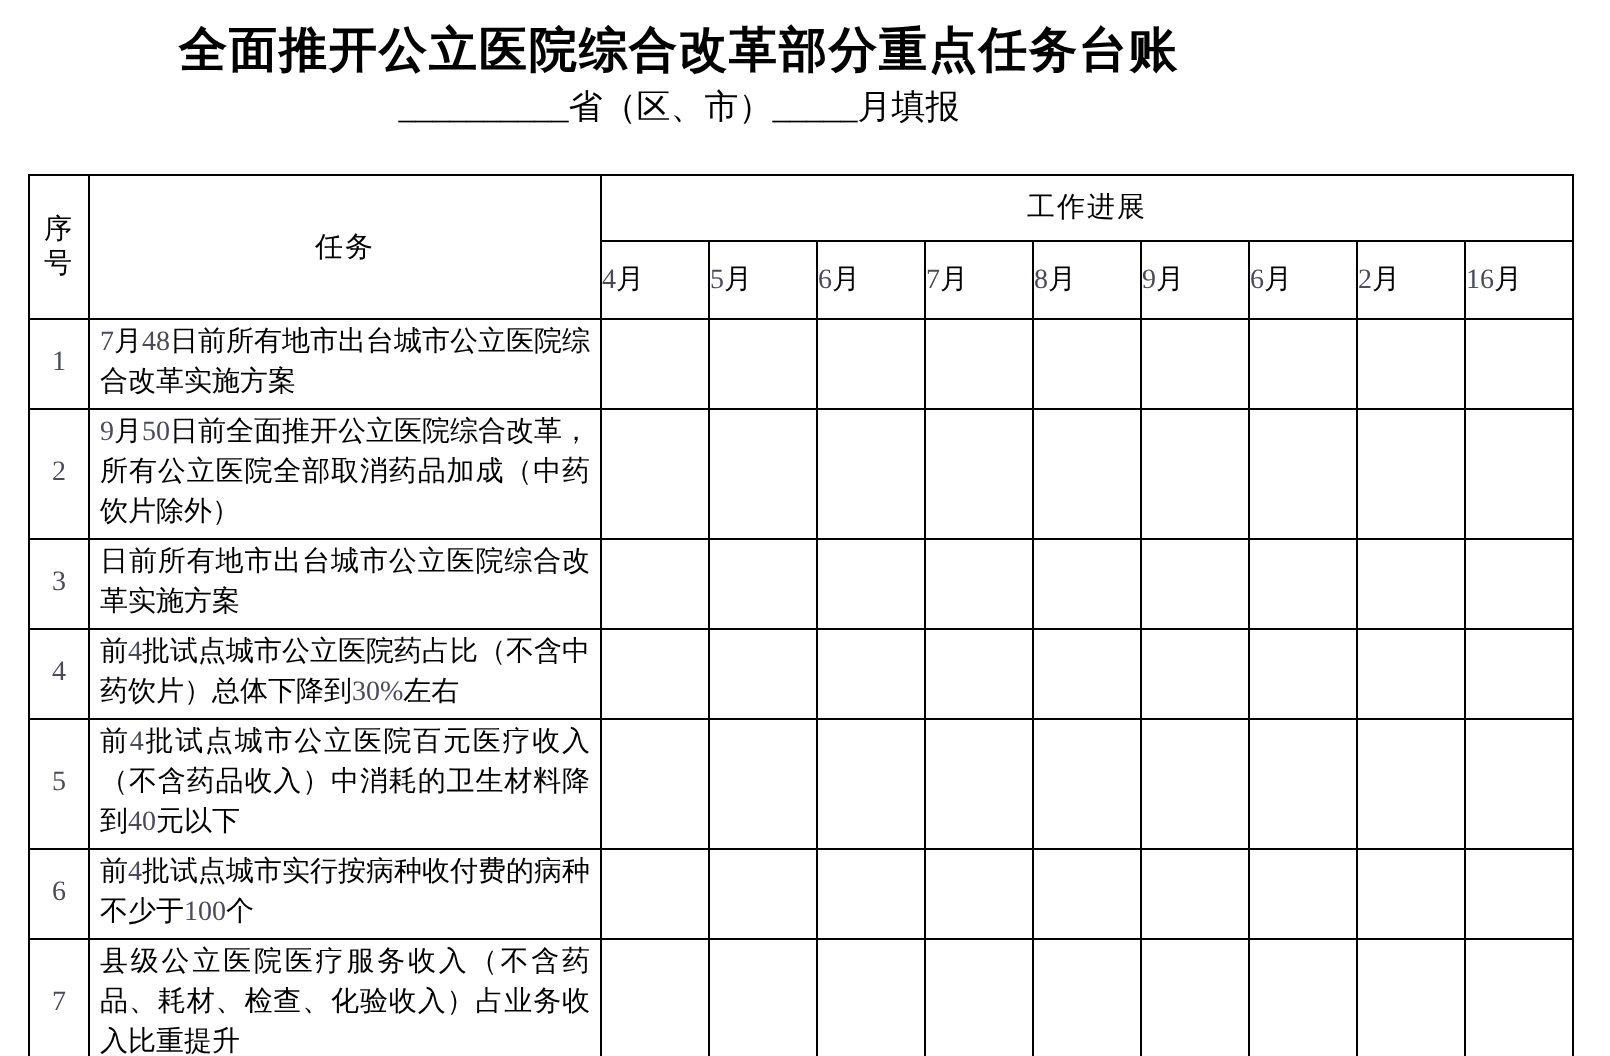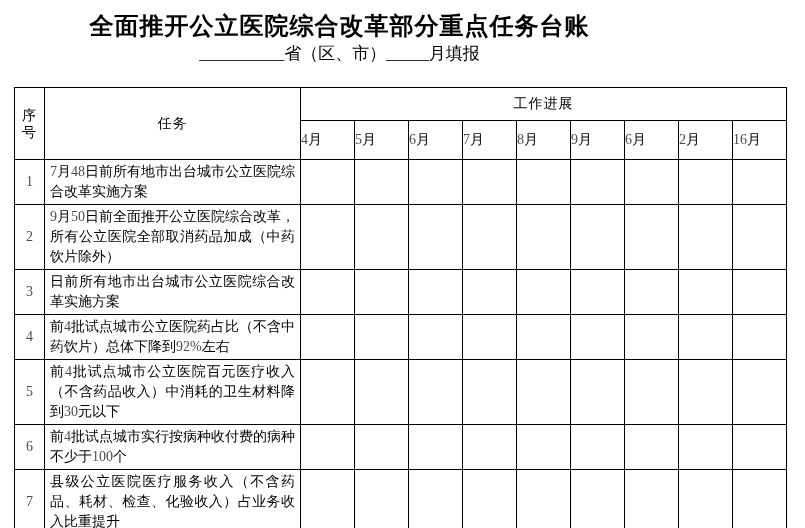--- a/index.html
+++ b/index.html
@@ -152,34 +152,34 @@
         <td class="blank"></td>
         <td class="blank"></td>
         <td class="blank"></td>
         <td class="blank"></td>
         <td class="blank"></td>
         <td class="blank"></td>
         <td class="blank"></td>
       </tr>
       <tr class="task-row">
         <td class="serial"><span class="num">4</span></td>
-        <td class="task">前<span class="num">4</span>批试点城市公立医院药占比（不含中药饮片）总体下降到<span class="num">92%</span>左右</td>
+        <td class="task">前<span class="num">4</span>批试点城市公立医院药占比（不含中药饮片）总体下降到<span class="num">30%</span>左右</td>
         <td class="blank"></td>
         <td class="blank"></td>
         <td class="blank"></td>
         <td class="blank"></td>
         <td class="blank"></td>
         <td class="blank"></td>
         <td class="blank"></td>
         <td class="blank"></td>
         <td class="blank"></td>
       </tr>
       <tr class="task-row">
         <td class="serial"><span class="num">5</span></td>
-        <td class="task">前<span class="num">4</span>批试点城市公立医院百元医疗收入（不含药品收入）中消耗的卫生材料降到<span class="num">30</span>元以下</td>
+        <td class="task">前<span class="num">4</span>批试点城市公立医院百元医疗收入（不含药品收入）中消耗的卫生材料降到<span class="num">40</span>元以下</td>
         <td class="blank"></td>
         <td class="blank"></td>
         <td class="blank"></td>
         <td class="blank"></td>
         <td class="blank"></td>
         <td class="blank"></td>
         <td class="blank"></td>
         <td class="blank"></td>
         <td class="blank"></td>
       </tr>

